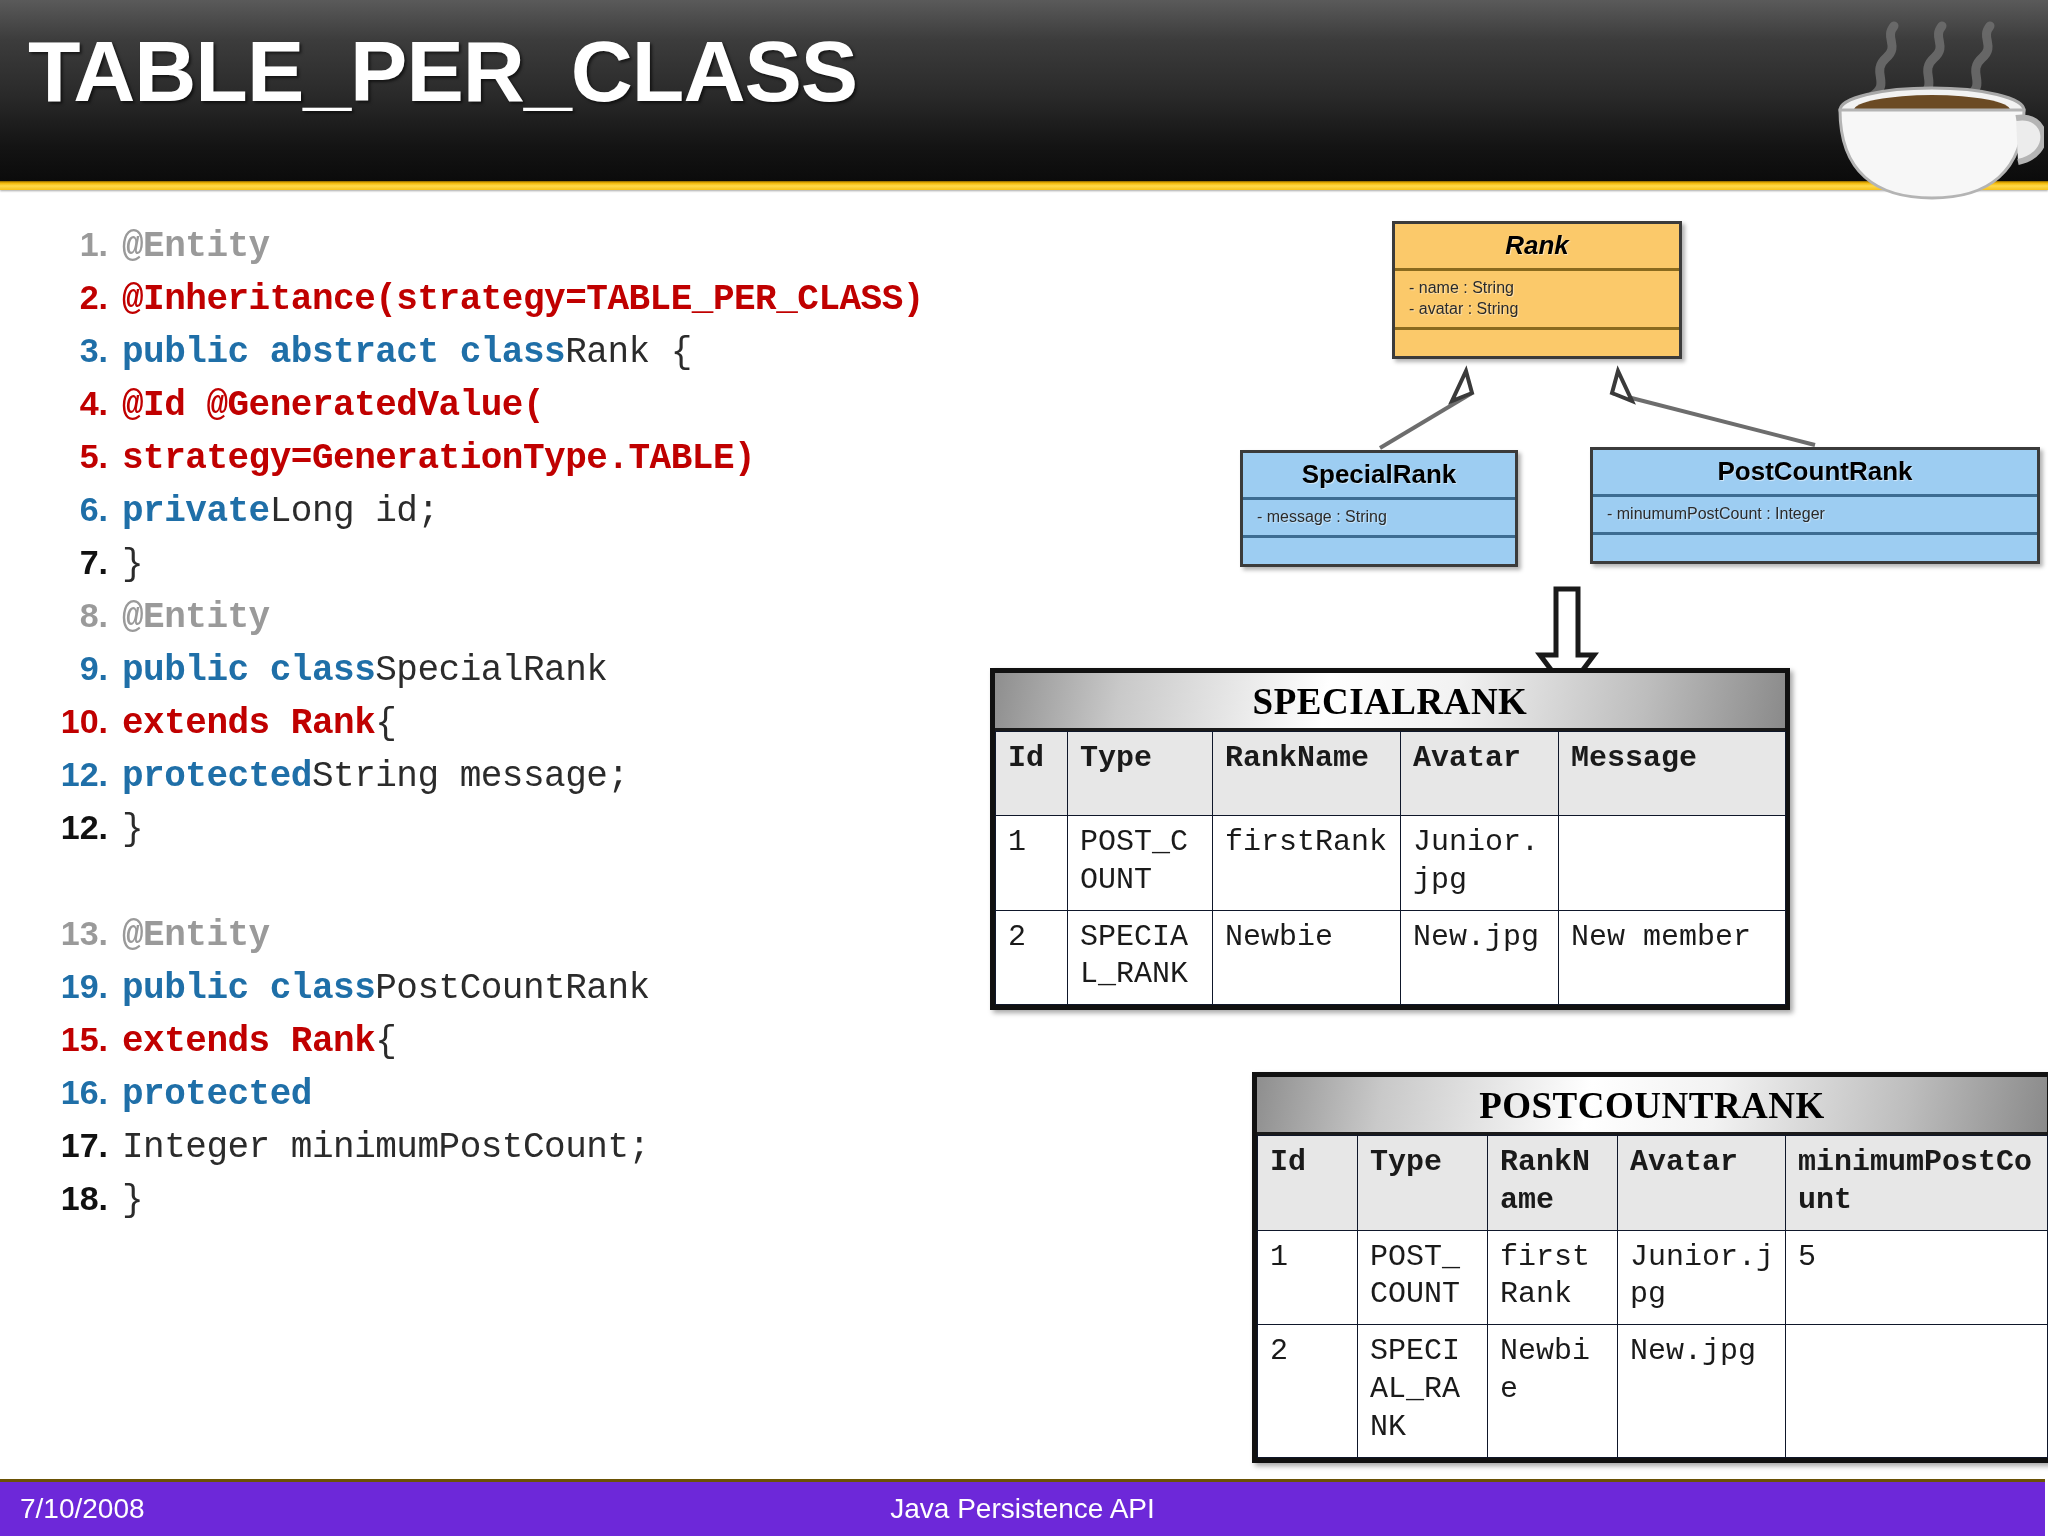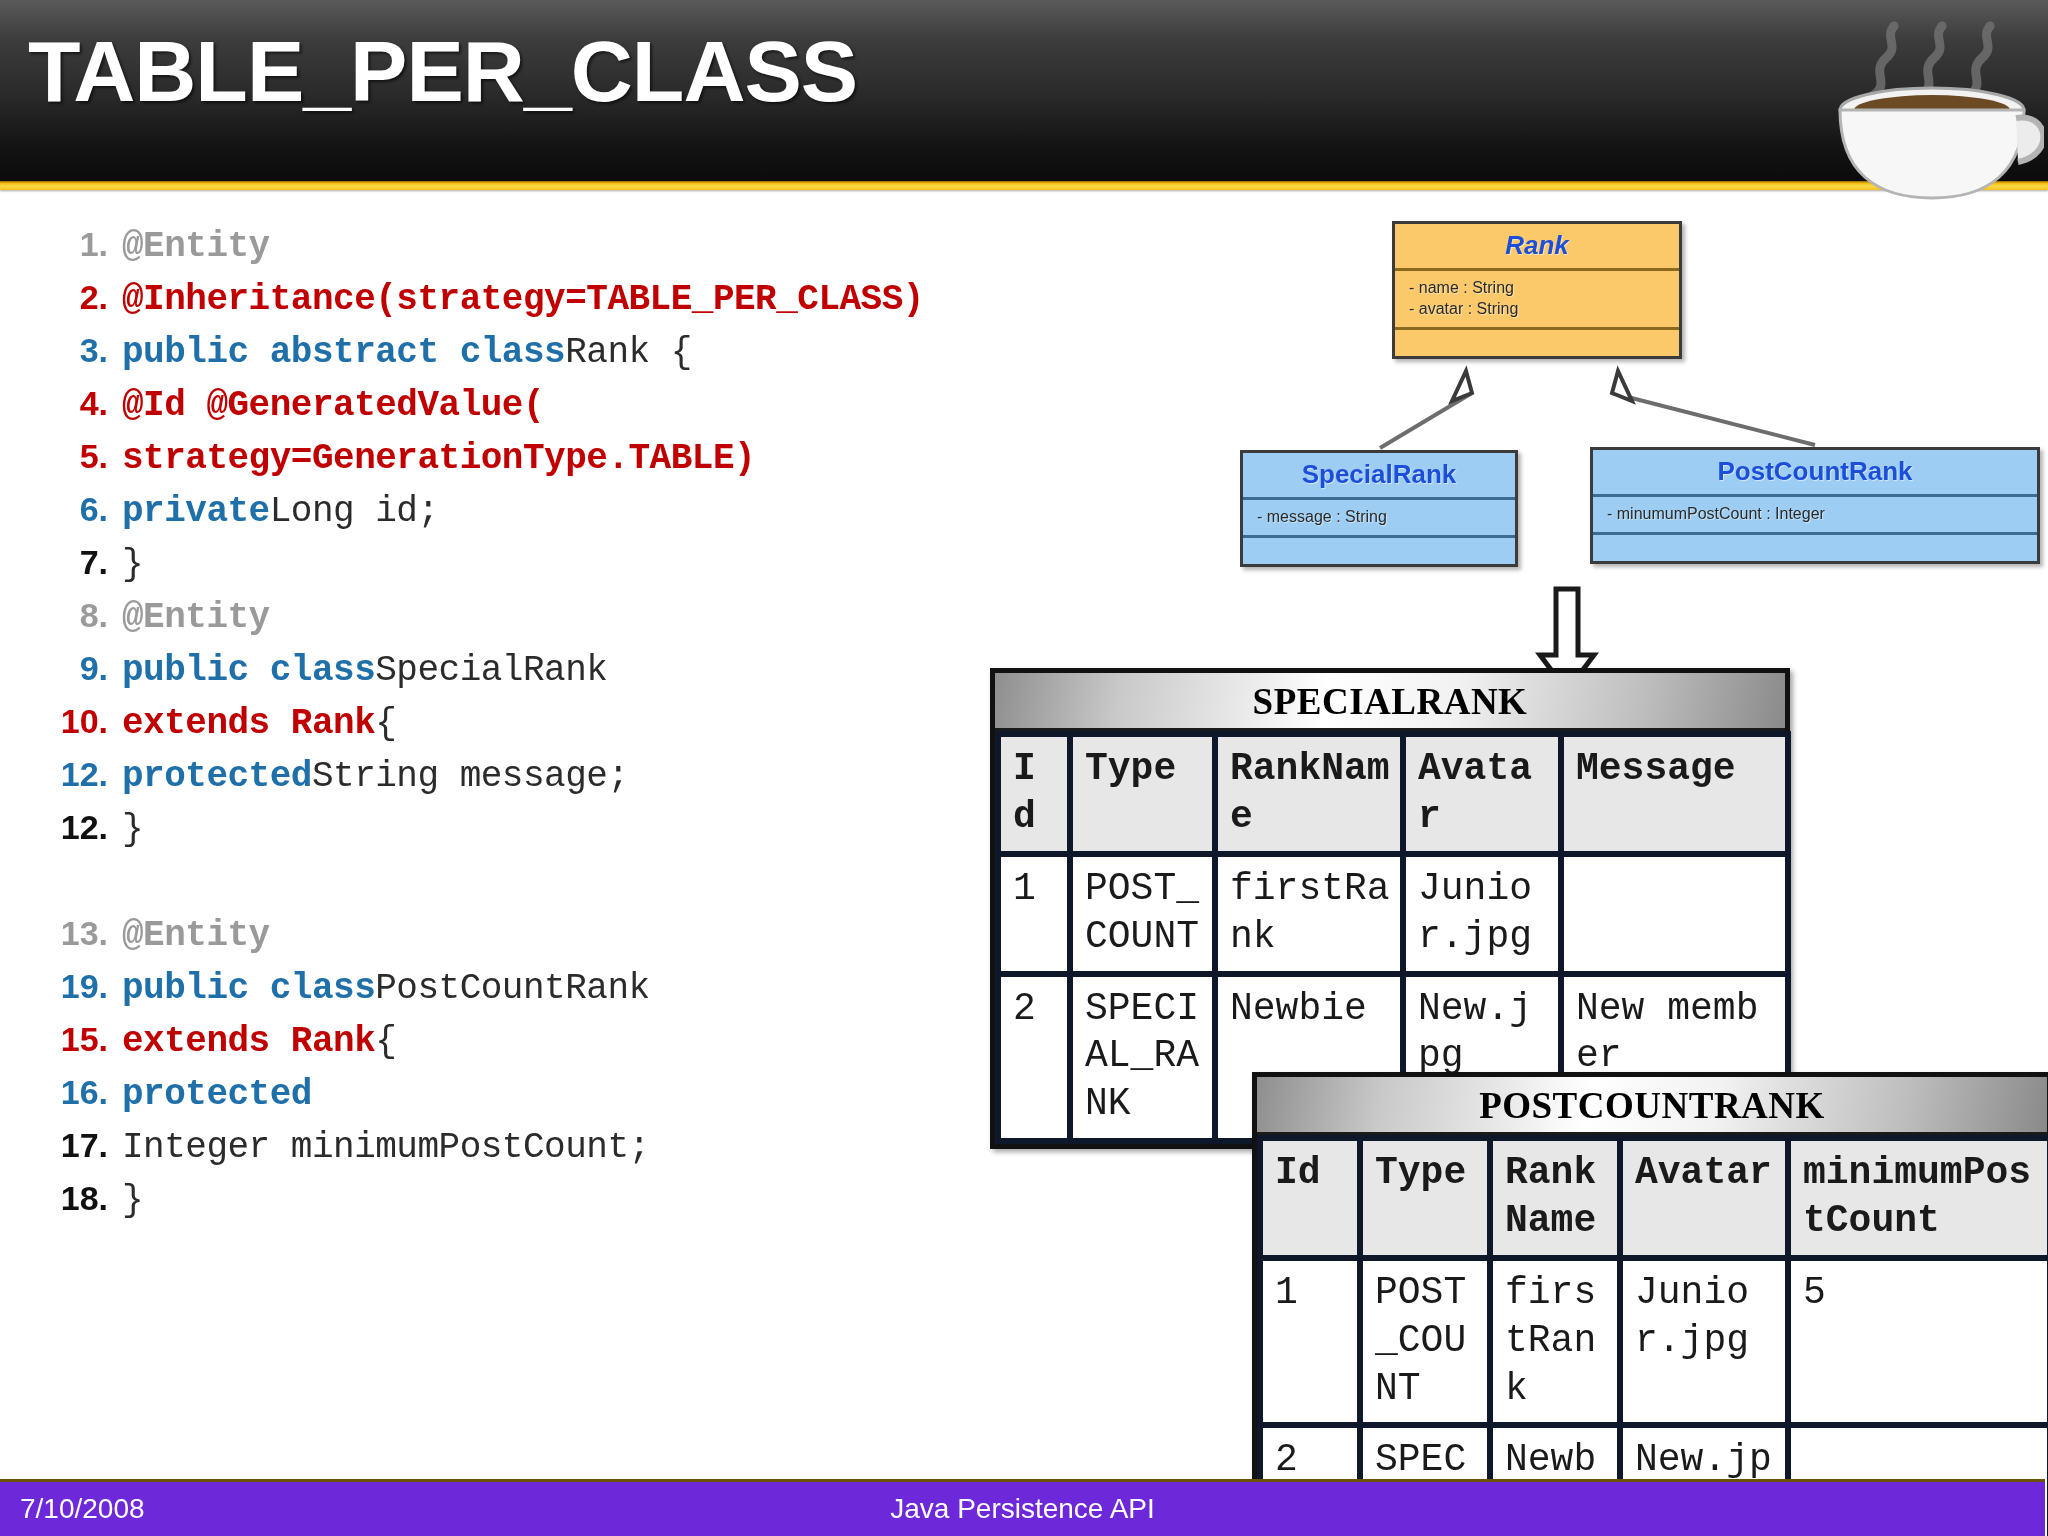--- a/index.html
+++ b/index.html
@@ -107,21 +107,21 @@
     position: absolute;
     box-sizing: border-box;
     border: 3px solid #3b3b3b;
     box-shadow: 3px 3px 4px rgba(0,0,0,0.30);
   }
   .uml-box .uml-title {
     text-align: center;
     font-family: "Liberation Sans", sans-serif;
     font-weight: bold;
     font-size: 26px;
-    color: #1d4ed8;
+    color: #000000;
     padding: 6px 4px 7px 4px;
     text-shadow: 1px 1px 1px rgba(255,255,255,0.55);
   }
   .uml-box .uml-attrs {
     padding: 6px 12px 8px 14px;
     font-family: "Liberation Sans", sans-serif;
     font-size: 16px;
     color: #2a2a2a;
     line-height: 1.32;
     text-shadow: 1px 1px 1px rgba(255,255,255,0.5);
@@ -189,23 +189,23 @@
   .db-grid {
     display: table;
     width: 100%;
     border-collapse: collapse;
     table-layout: fixed;
   }
   .db-row { display: table-row; }
   .db-cell {
     display: table-cell;
     box-sizing: border-box;
-    border: 6px solid #0f172a;
+    border: 1px solid #0f172a;
     font-family: "Liberation Mono", monospace;
-    font-size: 38px;
+    font-size: 30px;
     color: #1a1a1a;
     padding: 8px 10px 10px 12px;
     vertical-align: top;
     word-break: break-all;
     line-height: 1.26;
   }
   .db-row.head .db-cell {
     background: #e7e7e7;
     font-weight: bold;
   }

